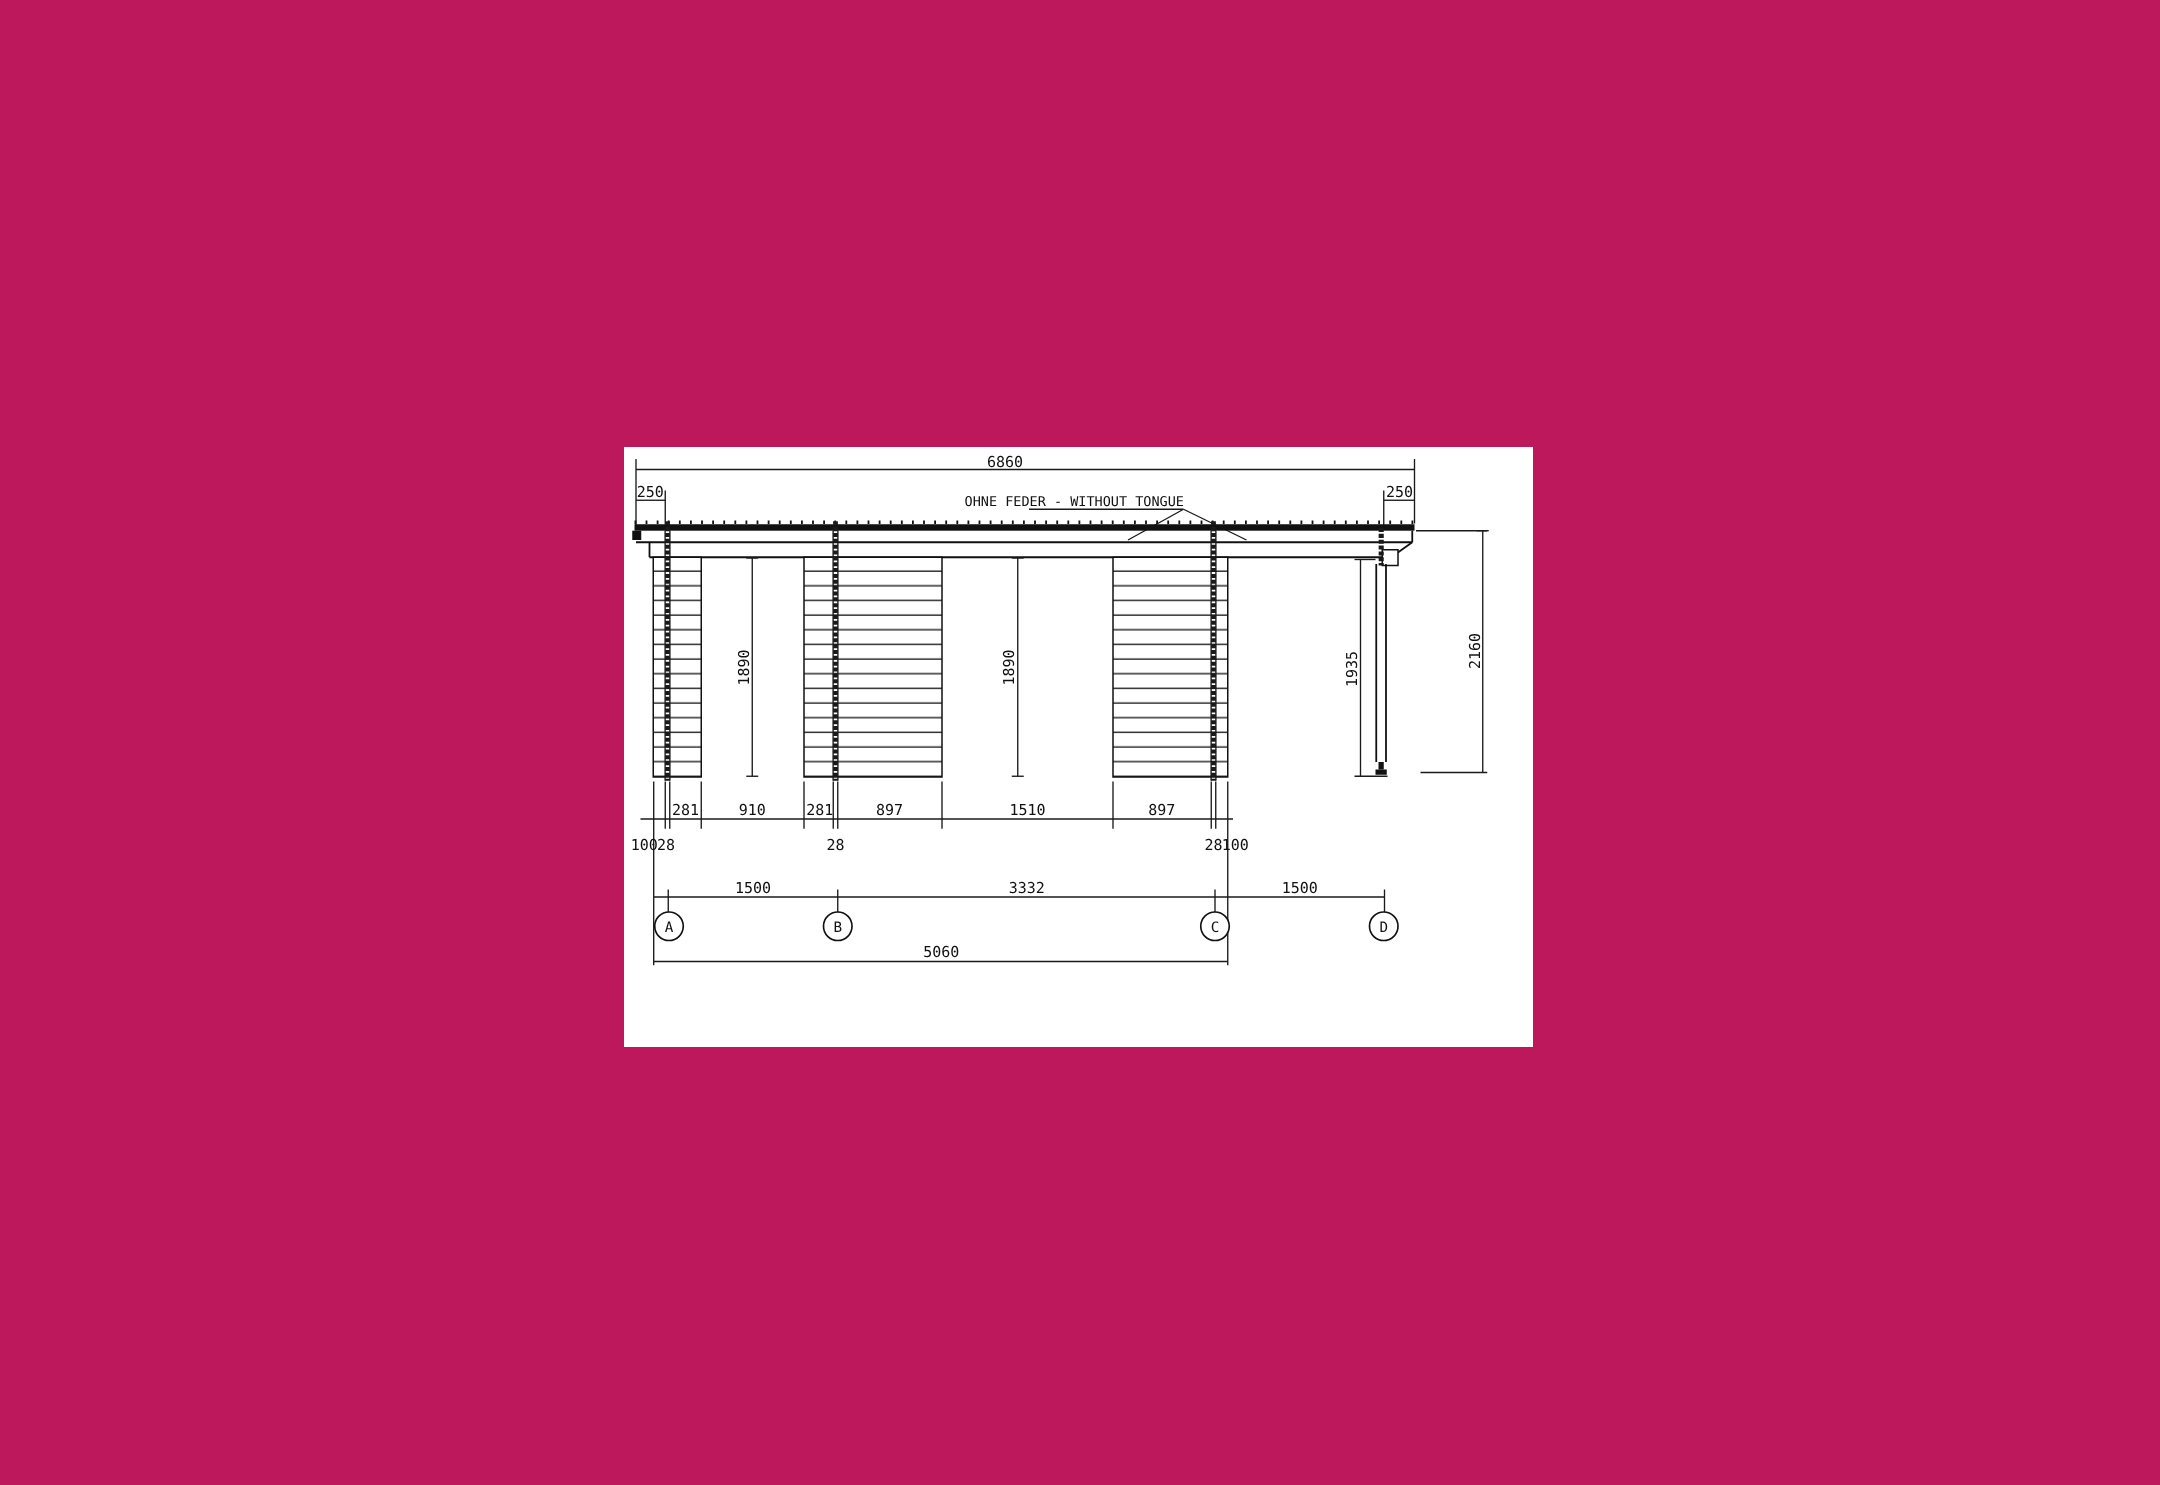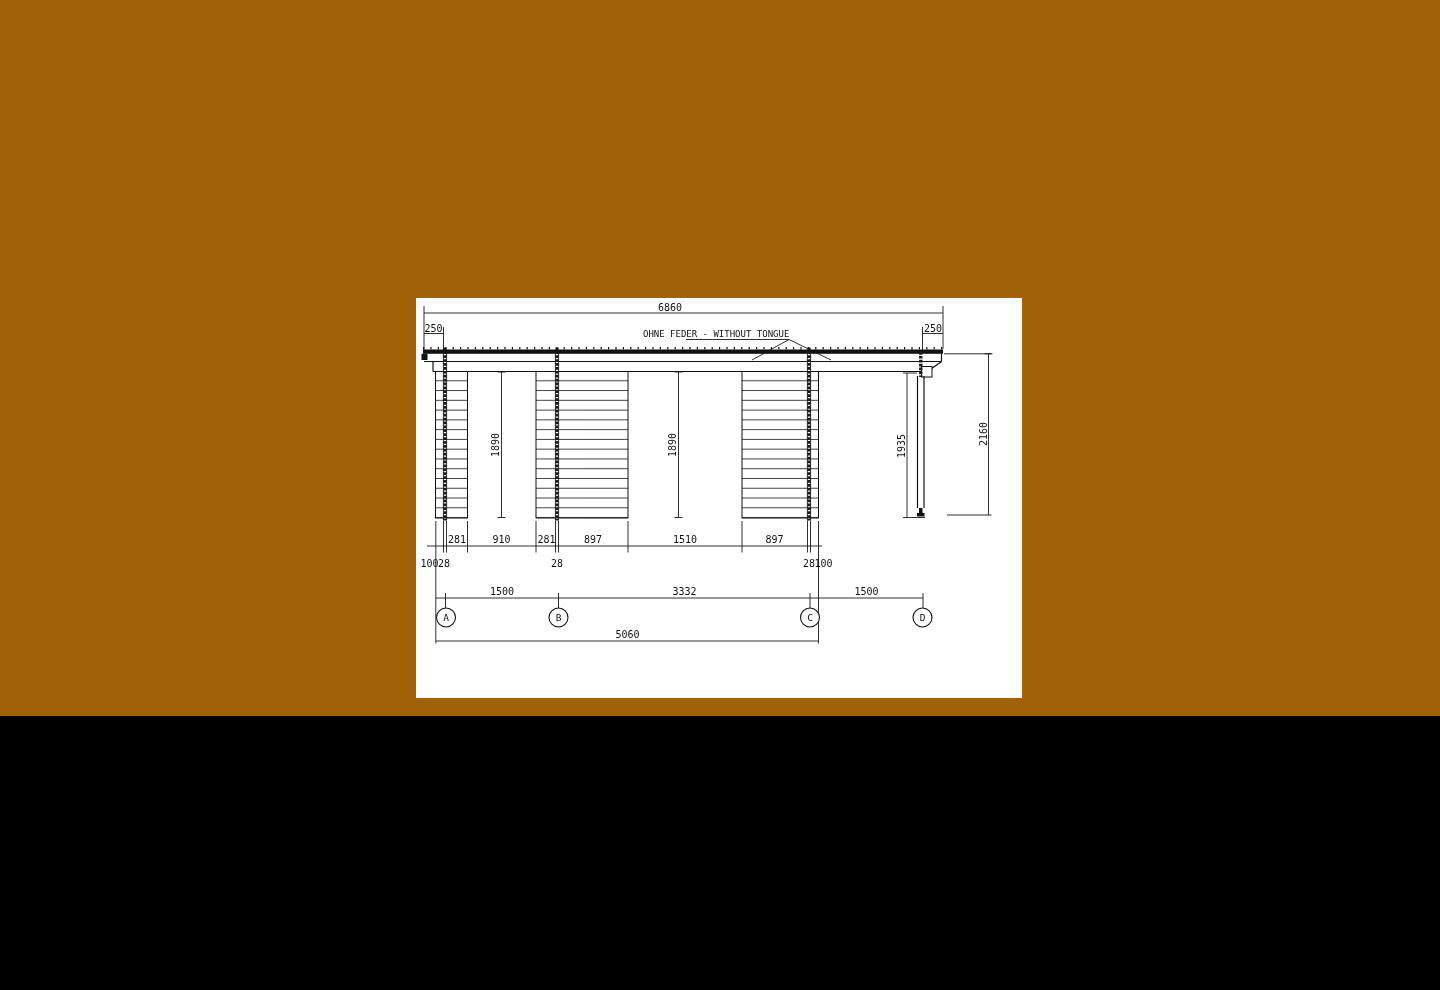--- a/index.html
+++ b/index.html
@@ -1,16 +1,16 @@
 <!DOCTYPE html>
 <html><head>
 <meta charset="utf-8">
 <style>
   html,body{margin:0;padding:0;background:#000;}
-  .page{position:relative;width:1440px;height:716px;background:#a16207;overflow:hidden;
+  .page{position:relative;width:1440px;height:990px;background:#be185d;overflow:hidden;
         font-family:"DejaVu Sans Mono", monospace;}
   .sheet{position:absolute;left:416px;top:298px;width:606px;height:400px;background:#fff;}
   svg{display:block;}
   .d{font:10px "DejaVu Sans Mono", monospace;fill:#111;text-anchor:middle;}
   .n{font:9px "DejaVu Sans Mono", monospace;fill:#111;text-anchor:start;}
   .g{font:9.5px "DejaVu Sans Mono", monospace;fill:#111;text-anchor:middle;}
   .s{stroke:#1a1a1a;stroke-width:0.9;fill:none;}
   .st{stroke:#111;stroke-width:1.2;fill:none;}
 </style>
 </head>

